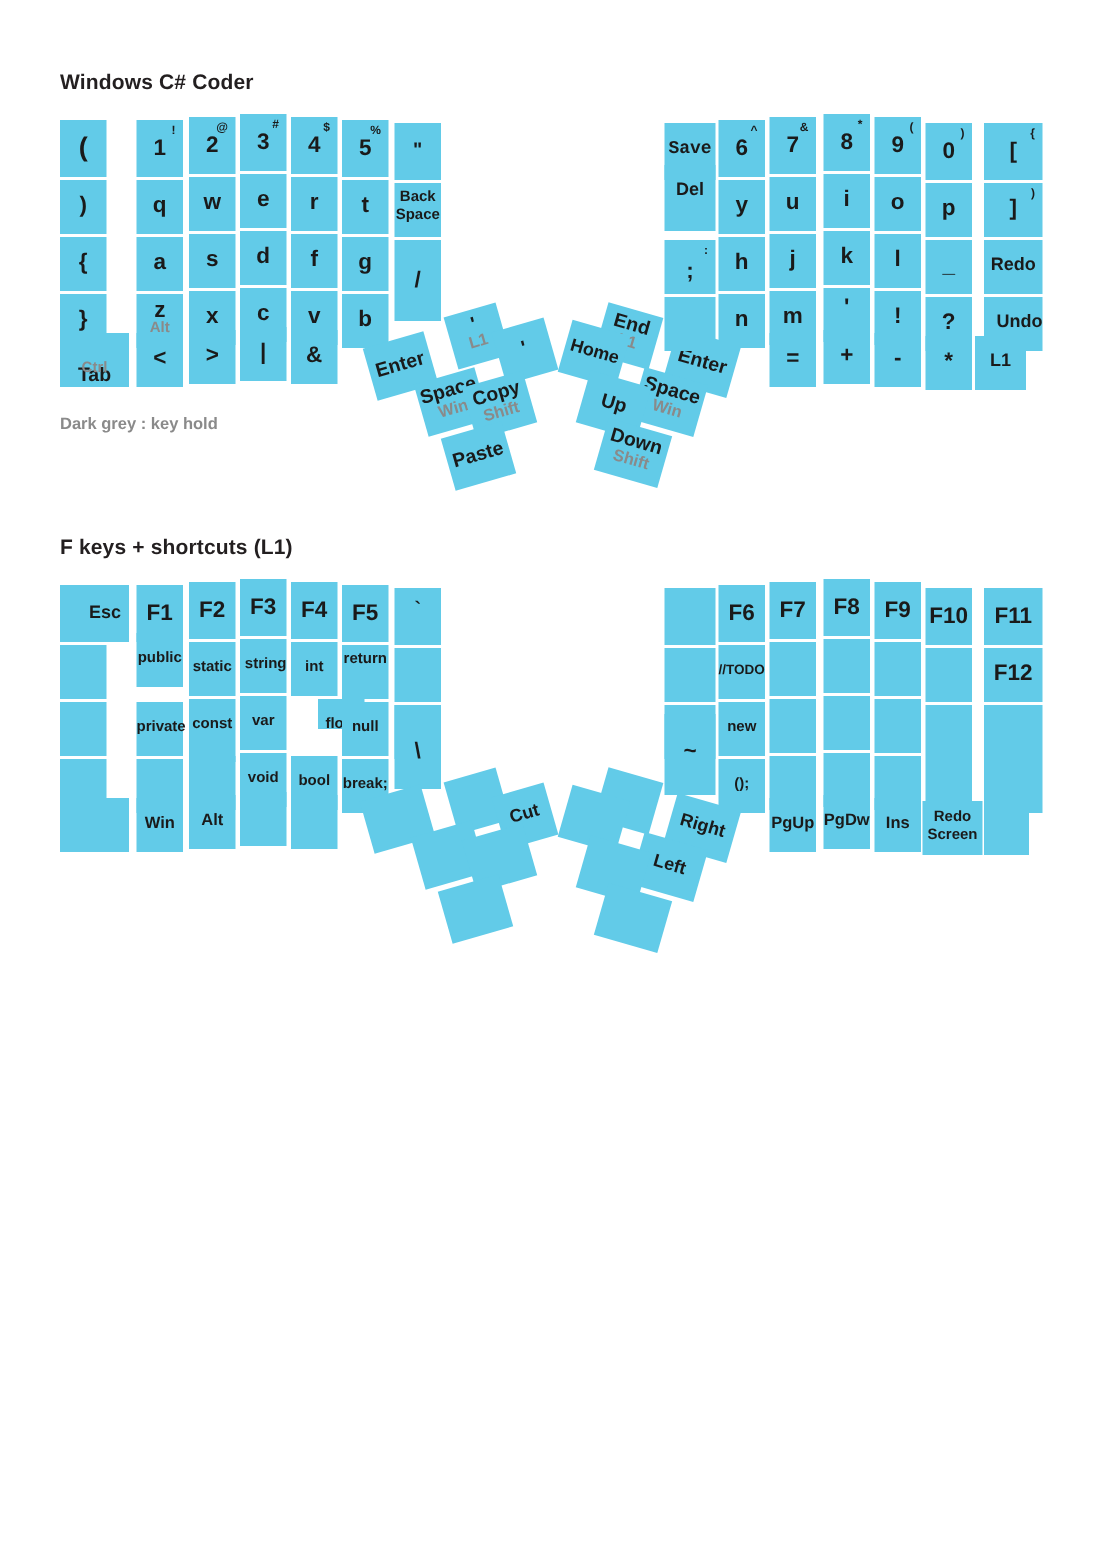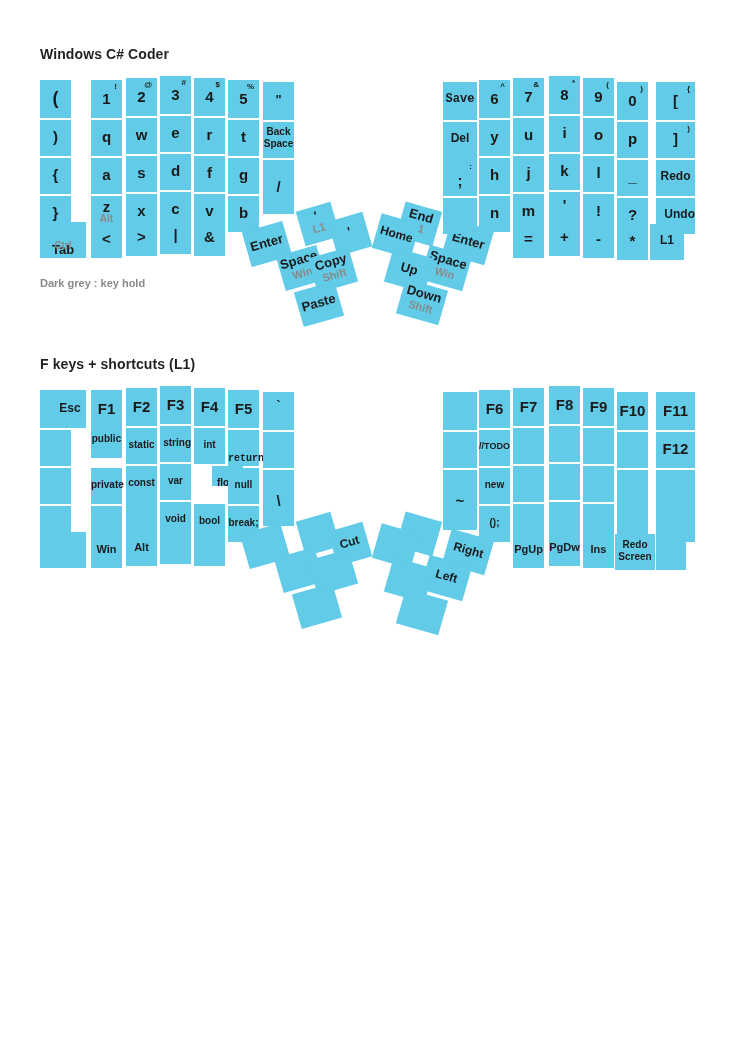--- a/index.html
+++ b/index.html
@@ -254,21 +254,21 @@
 </div>
 <div class="key k-1u" style="left:617px;top:82px;height:38px;">
   <span class="tl sz8">)</span>
   <span class="main sz15" style="top:10px;">0</span>
 </div>
 <div class="key" style="left:656px;top:82px;width:39px;height:38px;">
   <span class="tl sz8">{</span>
   <span class="main sz15" style="top:10px;">[</span>
 </div>
 
-<div class="key" style="left:443px;top:122px;width:34px;height:44px;">
+<div class="key" style="left:443px;top:110px;width:34px;height:44px;">
   <span class="main sz12" style="top:9px;">Del</span>
 </div>
 <div class="key k-1u" style="left:479px;top:120px;height:36px;">
   <span class="main sz15" style="top:8px;">y</span>
 </div>
 <div class="key k-1u" style="left:513px;top:118px;height:36px;">
   <span class="main sz15" style="top:8px;">u</span>
 </div>
 <div class="key k-1u" style="left:549px;top:116px;height:36px;">
   <span class="main sz15" style="top:8px;">i</span>
@@ -378,21 +378,21 @@
 <div class="key k-1u" style="left:126px;top:428px;height:36px;">
   <span class="main sz10" style="top:11px;">static</span>
 </div>
 <div class="key k-1u" style="left:160px;top:426px;height:36px;">
   <span class="main sz10" style="top:11px;text-align:right;">string</span>
 </div>
 <div class="key k-1u" style="left:194px;top:428px;height:36px;">
   <span class="main sz10" style="top:11px;">int</span>
 </div>
 <div class="key k-1u" style="left:228px;top:430px;height:36px;">
-  <span class="main sz10" style="top:23px;font-family:Liberation Mono, monospace;">return</span>
+  <span class="main sz10" style="top:4px;">return</span>
 </div>
 <div class="key k-1u" style="left:263px;top:432px;height:36px;">
   <span class="main sz10" style="top:11px;"></span>
 </div>
 
 <div class="key k-1u" style="left:40px;top:468px;height:36px;">
   <span class="main sz11" style="top:10px;"></span>
 </div>
 <div class="key k-1u" style="left:91px;top:468px;height:36px;">
   <span class="main sz10" style="top:11px;">private</span>

